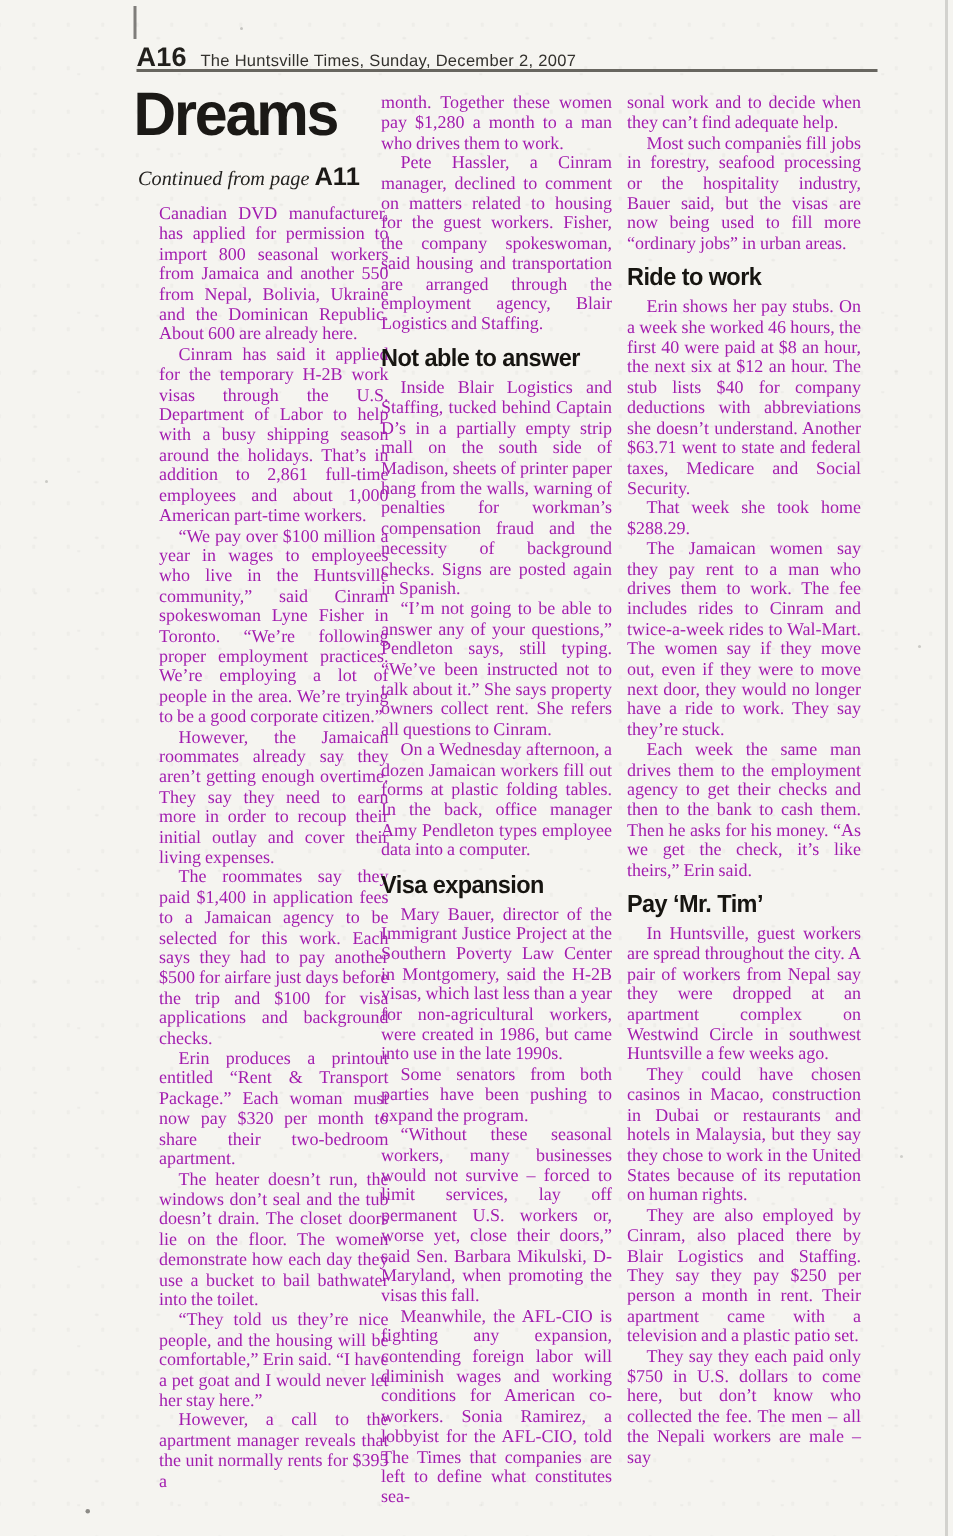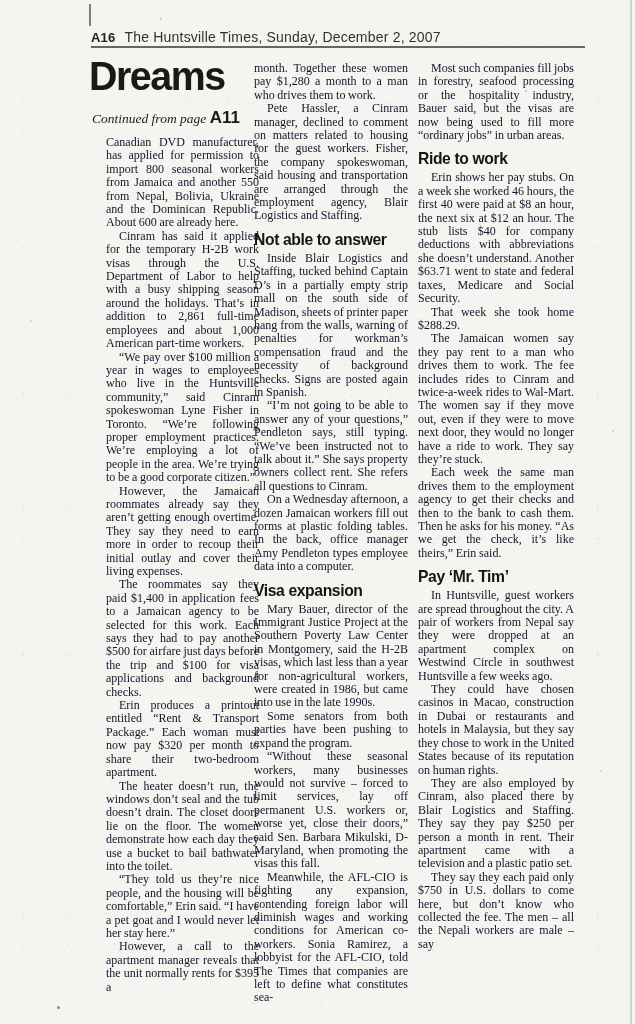--- a/index.html
+++ b/index.html
@@ -25,22 +25,22 @@
   .speck { position: absolute; background: rgba(35,33,30,0.5); border-radius: 50%; }
   .s1 { left: 57px; top: 1006px; width: 3px; height: 3px; }
   .s2 { left: 525px; top: 90px; width: 2px; height: 2px; opacity: .5; }
   .s3 { left: 30px; top: 320px; width: 2px; height: 2px; opacity: .4; }
   .s4 { left: 612px; top: 430px; width: 2px; height: 2px; opacity: .4; }
   .s5 { left: 160px; top: 18px; width: 2px; height: 2px; opacity: .45; }
   .s6 { left: 600px; top: 770px; width: 2px; height: 2px; opacity: .35; }
 
   
   .masthead { position: absolute; left: 91px; top: 28px; white-space: nowrap; font-family: "Liberation Sans", sans-serif; }
-  .pagenum { font-weight: 700; font-size: 13px; color: #211f1c; letter-spacing: .2px; }
-  .pub { font-size: 14px; color: #33312d; margin-left: 9px; letter-spacing: .2px; }
+  .pagenum { font-weight: 700; font-size: 18px; color: #211f1c; letter-spacing: .2px; }
+  .pub { font-size: 11px; color: #33312d; margin-left: 9px; letter-spacing: .2px; }
   .rule { position: absolute; left: 91px; top: 46px; width: 494px; height: 2px; background: #4f4c47; opacity: .85; }
 
   
   .headline {
     position: absolute; left: 89px; top: 54px; margin: 0;
     font-family: "Liberation Sans", sans-serif;
     font-weight: 700; font-size: 41px; line-height: 44px;
     letter-spacing: -1.5px; color: #1b1916;
     transform: scaleX(0.96); transform-origin: left top;
   }
@@ -52,21 +52,21 @@
   .col { position: absolute; top: 62px; width: 154px; }
   .col1 { left: 106px; top: 136px; width: 153px; }
   .col2 { left: 254px; }
   .col3 { left: 418px; width: 156px; }
 
   .body-p {
     margin: 0;
     font-size: 12px; line-height: 13.4px;
     text-align: justify;
     text-indent: 13px;
-    color: #0f172a;
+    color: #a21caf;
     word-spacing: -0.3px;
   }
   .body-p.no-indent { text-indent: 0; }
 
   .sec-head {
     margin: 8px 0 4px 0;
     font-family: "Liberation Sans", sans-serif;
     font-weight: 700; font-size: 16.5px; line-height: 17px;
     letter-spacing: -0.4px; color: #171511;
     transform: scaleX(0.95); transform-origin: left center;
@@ -116,20 +116,21 @@
       <p class="body-p">Inside Blair Logistics and Staffing, tucked behind Captain D’s in a partially empty strip mall on the south side of Madison, sheets of printer paper hang from the walls, warning of penalties for workman’s compensation fraud and the necessity of background checks. Signs are posted again in Spanish.</p>
       <p class="body-p">“I’m not going to be able to answer any of your questions,” Pendleton says, still typing. “We’ve been instructed not to talk about it.” She says property owners collect rent. She refers all questions to Cinram.</p>
       <p class="body-p">On a Wednesday afternoon, a dozen Jamaican workers fill out forms at plastic folding tables. In the back, office manager Amy Pendleton types employee data into a computer.</p>
       <h2 class="sec-head">Visa expansion</h2>
       <p class="body-p">Mary Bauer, director of the Immigrant Justice Project at the Southern Poverty Law Center in Montgomery, said the H-2B visas, which last less than a year for non-agricultural workers, were created in 1986, but came into use in the late 1990s.</p>
       <p class="body-p">Some senators from both parties have been pushing to expand the program.</p>
       <p class="body-p">“Without these seasonal workers, many businesses would not survive – forced to limit services, lay off permanent U.S. workers or, worse yet, close their doors,” said Sen. Barbara Mikulski, D-Maryland, when promoting the visas this fall.</p>
       <p class="body-p">Meanwhile, the AFL-CIO is fighting any expansion, contending foreign labor will diminish wages and working conditions for American co-workers. Sonia Ramirez, a lobbyist for the AFL-CIO, told The Times that companies are left to define what constitutes sea-</p>
     </section>
   <section class="col col3">
+      <p class="body-p no-indent">sonal work and to decide when they can’t find adequate help.</p>
       <p class="body-p">Most such companies fill jobs in forestry, seafood processing or the hospitality industry, Bauer said, but the visas are now being used to fill more “ordinary jobs” in urban areas.</p>
       <h2 class="sec-head">Ride to work</h2>
       <p class="body-p">Erin shows her pay stubs. On a week she worked 46 hours, the first 40 were paid at $8 an hour, the next six at $12 an hour. The stub lists $40 for company deductions with abbreviations she doesn’t understand. Another $63.71 went to state and federal taxes, Medicare and Social Security.</p>
       <p class="body-p">That week she took home $288.29.</p>
       <p class="body-p">The Jamaican women say they pay rent to a man who drives them to work. The fee includes rides to Cinram and twice-a-week rides to Wal-Mart. The women say if they move out, even if they were to move next door, they would no longer have a ride to work. They say they’re stuck.</p>
       <p class="body-p">Each week the same man drives them to the employment agency to get their checks and then to the bank to cash them. Then he asks for his money. “As we get the check, it’s like theirs,” Erin said.</p>
       <h2 class="sec-head">Pay ‘Mr. Tim’</h2>
       <p class="body-p">In Huntsville, guest workers are spread throughout the city. A pair of workers from Nepal say they were dropped at an apartment complex on Westwind Circle in southwest Huntsville a few weeks ago.</p>
       <p class="body-p">They could have chosen casinos in Macao, construction in Dubai or restaurants and hotels in Malaysia, but they say they chose to work in the United States because of its reputation on human rights.</p>
       <p class="body-p">They are also employed by Cinram, also placed there by Blair Logistics and Staffing. They say they pay $250 per person a month in rent. Their apartment came with a television and a plastic patio set.</p>

